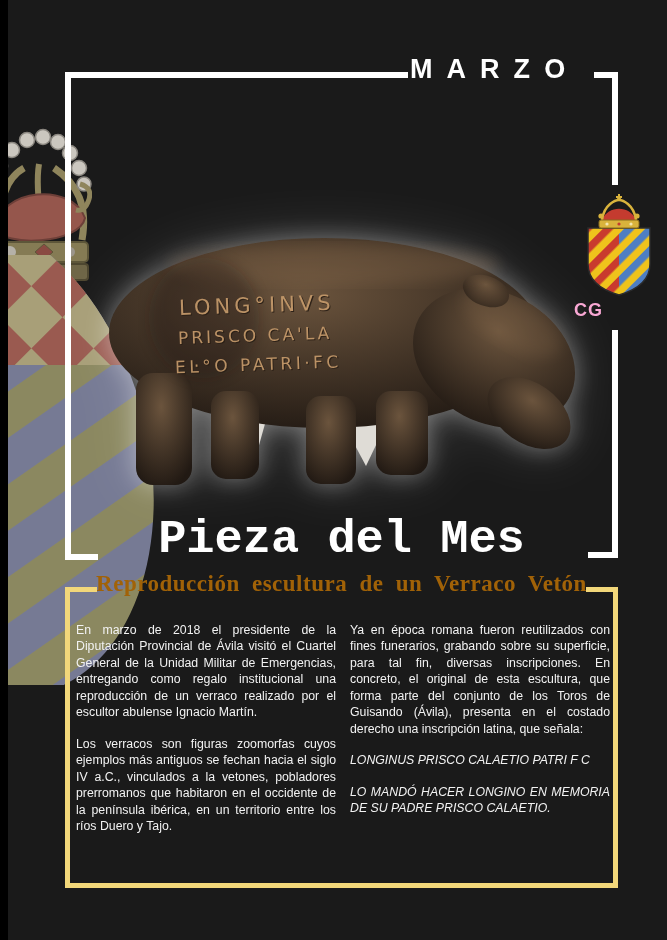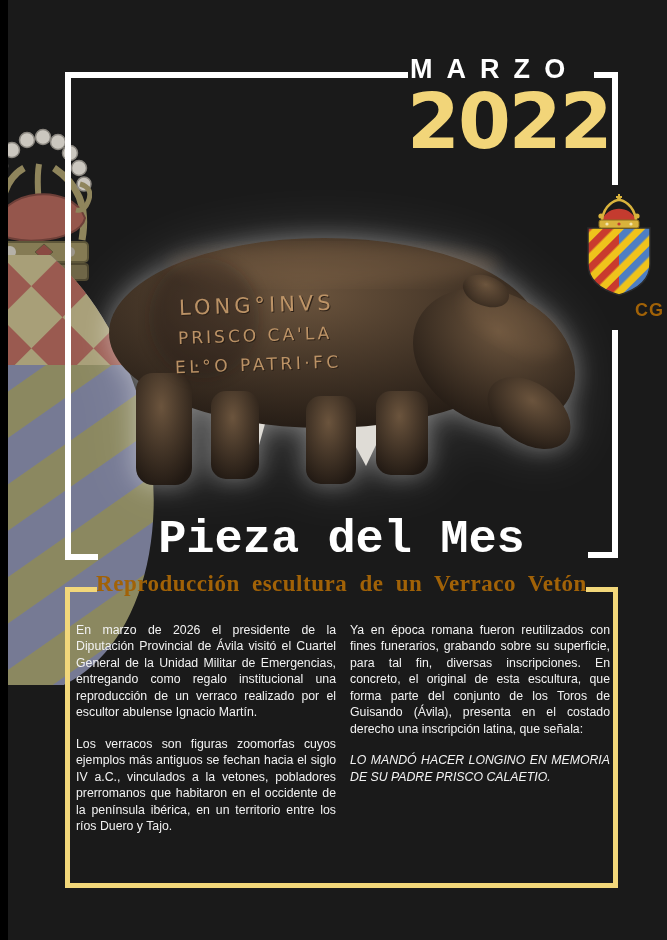--- a/index.html
+++ b/index.html
@@ -19,22 +19,22 @@
     font-family:"Liberation Sans",sans-serif;white-space:nowrap;
   }
   .year{
     position:absolute;left:399px;top:84px;width:210px;z-index:5;
     color:#f2d579;font-weight:bold;font-size:76px;line-height:1;
     font-family:"DejaVu Sans",sans-serif;letter-spacing:-2px;
   }
   
   .crest{position:absolute;left:566px;top:194px;width:90px;z-index:5;}
   .crest-caption{
-    position:absolute;left:566px;top:300px;width:90px;z-index:5;text-align:right;
-    color:#a16207;font-weight:bold;font-size:18px;letter-spacing:1px;
+    position:absolute;left:566px;top:300px;width:90px;z-index:5;text-align:left;
+    color:#f9a8d4;font-weight:bold;font-size:18px;letter-spacing:1px;
     font-family:"Liberation Sans",sans-serif;
   }
   
   .sculpt{
     position:absolute;left:86px;top:223px;z-index:3;
     filter:drop-shadow(0 0 12px rgba(255,255,255,0.38)) drop-shadow(0 0 28px rgba(255,255,255,0.14));
   }
   .sculpt text{
     fill:#c59a6b;opacity:.92;font-family:"DejaVu Sans",sans-serif;
     text-shadow:1px 1px 0 #2a1f16;
@@ -121,21 +121,20 @@
   <div class="frame" style="left:604px;top:330px;width:6px;height:228px;"></div>
   <div class="frame" style="left:580px;top:552px;width:30px;height:6px;"></div>
 
   <div class="frame y" style="left:57px;top:587px;width:32px;height:5px;"></div>
   <div class="frame y" style="left:57px;top:587px;width:5px;height:301px;"></div>
   <div class="frame y" style="left:578px;top:587px;width:32px;height:5px;"></div>
   <div class="frame y" style="left:605px;top:587px;width:5px;height:301px;"></div>
   <div class="frame y" style="left:57px;top:883px;width:553px;height:5px;"></div>
 
   <div class="month">MARZO</div>
-  <div class="year">2022</div>
 
   <svg class="crest" width="90" height="104" viewBox="0 0 90 104">
     <defs>
       <clipPath id="shield-clip">
           <path d="M14 34 H76 V70 Q76 92 45 101 Q14 92 14 70 Z"></path>
         </clipPath>
       <pattern id="bend-red" width="15" height="15" patternUnits="userSpaceOnUse" patternTransform="rotate(-45)">
         <rect width="15" height="15" fill="#efc31c"></rect>
           <rect width="15" height="7.5" fill="#c93a2e"></rect>
       </pattern>
@@ -198,23 +197,24 @@
       <text x="84" y="117" font-size="17" letter-spacing="3">PRISCO CA'LA</text>
       <text x="80" y="146" font-size="17" letter-spacing="3.5">EĿ°O PATRI·FC</text>
     </g>
   </svg>
 
   <div class="title">Pieza del Mes</div>
   <div class="subtitle">Reproducción escultura de un Verraco Vetón</div>
 
   <div class="cols">
     <div class="col">
-      <p>En marzo de 2026 el presidente de la Diputación Provincial de Ávila visitó el Cuartel General de la Unidad Militar de Emergencias, entregando como regalo institucional una reproducción de un verraco realizado por el escultor abulense Ignacio Martín.</p>
+      <p>En marzo de 2018 el presidente de la Diputación Provincial de Ávila visitó el Cuartel General de la Unidad Militar de Emergencias, entregando como regalo institucional una reproducción de un verraco realizado por el escultor abulense Ignacio Martín.</p>
       <p>Los verracos son figuras zoomorfas cuyos ejemplos más antiguos se fechan hacia el siglo IV a.C., vinculados a la vetones, pobladores prerromanos que habitaron en el occidente de la península ibérica, en un territorio entre los ríos Duero y Tajo.</p>
     </div>
     <div class="col">
       <p>Ya en época romana fueron reutilizados con fines funerarios, grabando sobre su superficie, para tal fin, diversas inscripciones. En concreto, el original de esta escultura, que forma parte del conjunto de los Toros de Guisando (Ávila), presenta en el costado derecho una inscripción latina, que señala:</p>
+      <p class="lat">LONGINUS PRISCO CALAETIO PATRI F C</p>
       <p class="lat">LO MANDÓ HACER LONGINO EN MEMORIA DE SU PADRE PRISCO CALAETIO.</p>
     </div>
   </div>
 
 
 </div>
 
 </body></html>

